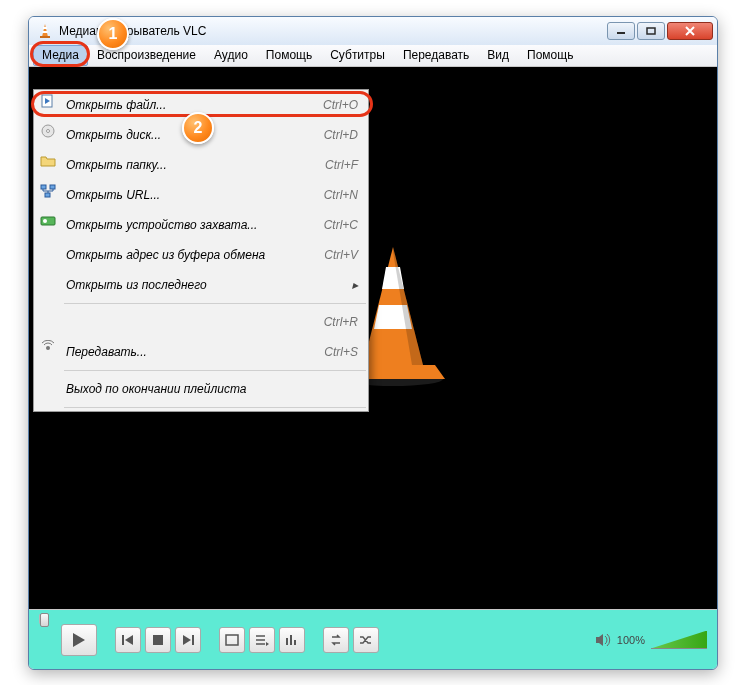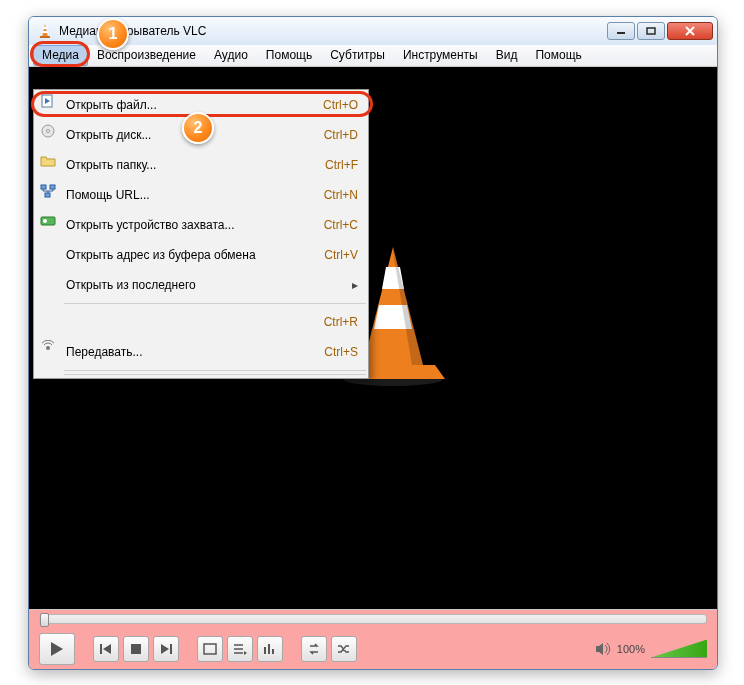--- a/index.html
+++ b/index.html
@@ -8,38 +8,38 @@
 .titlebar { height: 28px; background: linear-gradient(#f8fbff,#dbe7f6); display: flex; align-items: center; padding: 0 4px 0 8px; }
 .titlebar .app-icon { width:16px; height:16px; margin-right:6px; }
 .titlebar .title { flex:1; color:#000; font-size:12px; }
 .win-btn { width:28px; height:18px; margin-left:2px; border:1px solid #7a95b0; border-radius:3px; background:linear-gradient(#f0f5fb,#cad9ec); display:flex; align-items:center; justify-content:center; }
 .win-btn.close { width:46px; background:linear-gradient(#f08575,#d9442c); border-color:#922e1e; color:#fff; }
 .menubar { height:22px; background:linear-gradient(#fbfbfd,#eceef2); border-bottom:1px solid #c8c8c8; display:flex; padding-left:4px; }
 .menubar .mi { padding:3px 9px; color:#000; cursor:default; }
 .menubar .mi.open { background:#bad1ee; border:1px solid #7ba5d8; border-radius:2px; padding:2px 8px; }
 .video-area { flex:1; background:#000; position:relative; overflow:hidden; }
 .cone { position:absolute; left:312px; top:180px; }
-.controls { height:60px; background:#fca5a5; border-top:1px solid #c8c8c8; display:flex; flex-direction:column; }
+.controls { height:60px; background:#5eead4; border-top:1px solid #c8c8c8; display:flex; flex-direction:row; }
 .track { height:18px; display:flex; align-items:center; padding:0 10px; }
 .track .bar { flex:1; height:10px; border:1px solid #b7b7b7; border-radius:3px; background:linear-gradient(#f1f1f1,#e3e3e3); position:relative;}
 .track .thumb { position:absolute; left:0; top:-2px; width:9px; height:14px; background:linear-gradient(#fafafa,#d6d6d6); border:1px solid #8a8a8a; border-radius:2px; }
 .buttons { flex:1; display:flex; align-items:center; padding:0 10px; gap:4px; }
 .btn { width:26px; height:26px; border:1px solid #a9a9a9; border-radius:3px; background:linear-gradient(#fdfdfd,#e2e2e2); display:flex; align-items:center; justify-content:center; }
 .btn.play { width:36px; height:32px; }
 .gap { width:10px; }
 .spacer { flex:1; }
 .vol { display:flex; align-items:center; gap:6px; }
 .vol-tri { position:relative; width:56px; height:18px; }
 .vol-tri .fill { position:absolute; left:0; bottom:0; width:100%; height:100%; background:linear-gradient(to right,#68c84c,#36a614); clip-path: polygon(0 100%, 100% 0, 100% 100%); }
 .vol-tri .outline { position:absolute; left:0; bottom:0; width:100%; height:100%; border-bottom:1px solid #888; }
 .vpct { font-size:11px; color:#444; }
 .dropdown { position:absolute; left:4px; top:22px; width:336px; background:#f2f2f2; border:1px solid #9b9b9b; box-shadow:3px 3px 8px rgba(0,0,0,.4); z-index:10; }
-.dm { display:flex; align-items:center; height:30px; padding:0 10px 0 32px; position:relative; color:#000; }
+.dm { display:flex; align-items:center; height:30px; padding:0 10px 0 32px; position:relative; color:#000;font-style:italic; }
 .dm .ico { position:absolute; left:6px; top:3px; width:16px; height:16px; }
-.dm .sc { margin-left:auto; color:#a16207; }
+.dm .sc { margin-left:auto; color:#737373; }
 .dm.arrow::after { content:"▸"; margin-left:auto; color:#444; }
 .sep { height:1px; background:#cfcfcf; margin:3px 2px 3px 30px; }
 .ring { position:absolute; width:auto; border:3px solid #e63418; border-radius:14px; z-index:50; pointer-events:none; }
 .marker { position:absolute; width:32px; height:32px; border-radius:50%; background:radial-gradient(circle at 35% 30%,#ffc070,#ff8a1f 55%,#e86b00); border:2px solid #fff; box-shadow:0 2px 4px rgba(0,0,0,.35); color:#fff; font-weight:bold; font-size:16px; display:flex; align-items:center; justify-content:center; z-index:60; }
 svg { display:block; }
 </style>
 </head>
 <body>
 
 <div class="window">
@@ -69,21 +69,21 @@
         </svg>
       </div>
   </div>
 
   <div class="menubar">
     <div class="mi open">Медиа</div>
     <div class="mi">Воспроизведение</div>
     <div class="mi">Аудио</div>
     <div class="mi">Помощь</div>
     <div class="mi">Субтитры</div>
-    <div class="mi">Инструменты</div>
+    <div class="mi">Передавать</div>
     <div class="mi">Вид</div>
     <div class="mi">Помощь</div>
   </div>
 
   <div class="video-area">
     <svg class="cone" width="105" height="140">
       <ellipse cx="52" cy="132" rx="50" ry="7" fill="#1b1b1b"></ellipse>
       <polygon points="52,0 82,118 22,118" fill="#ee7f1f"></polygon>
       <polygon points="45,20 59,20 63,42 41,42" fill="#fff"></polygon>
       <polygon points="38,58 66,58 71,82 33,82" fill="#fff"></polygon>
@@ -123,21 +123,21 @@
       </div>
       <div class="dm">
         <span class="ico">
             <svg width="16" height="16">
               <rect x="1" y="2" width="5" height="4" fill="#6aa4e2" stroke="#2a5a9a"></rect>
               <rect x="10" y="2" width="5" height="4" fill="#6aa4e2" stroke="#2a5a9a"></rect>
               <rect x="5" y="10" width="5" height="4" fill="#6aa4e2" stroke="#2a5a9a"></rect>
               <path d="M3 6v2h10V6 M8 8v2" stroke="#2a5a9a" fill="none"></path>
             </svg>
           </span>
-        <span>Помощь URL...</span>
+        <span>Открыть URL...</span>
         <span class="sc">Ctrl+N</span>
       </div>
       <div class="dm">
         <span class="ico">
             <svg width="16" height="16">
               <rect x="1" y="4" width="14" height="8" rx="1" fill="#57b55a" stroke="#2d7a30"></rect>
               <circle cx="5" cy="8" r="2" fill="#fff"></circle>
             </svg>
           </span>
         <span>Открыть устройство захвата...</span>
@@ -158,20 +158,23 @@
         <span class="ico">
             <svg width="16" height="16">
               <circle cx="8" cy="8" r="2" fill="#777"></circle>
               <path d="M3 8a5 5 0 0 1 0 0 M4 5a5 5 0 0 1 8 0 M2 3a8 8 0 0 1 12 0" stroke="#777" fill="none"></path>
             </svg>
           </span>
         <span>Передавать...</span>
         <span class="sc">Ctrl+S</span>
       </div>
       <div class="sep"></div>
+      <div class="dm">
+        <span>Выход по окончании плейлиста</span>
+      </div>
       <div class="sep"></div>
     </div>
   </div>
 
   <div class="controls">
     <div class="track">
       <div class="bar">
           <div class="thumb"></div>
         </div>
     </div>

